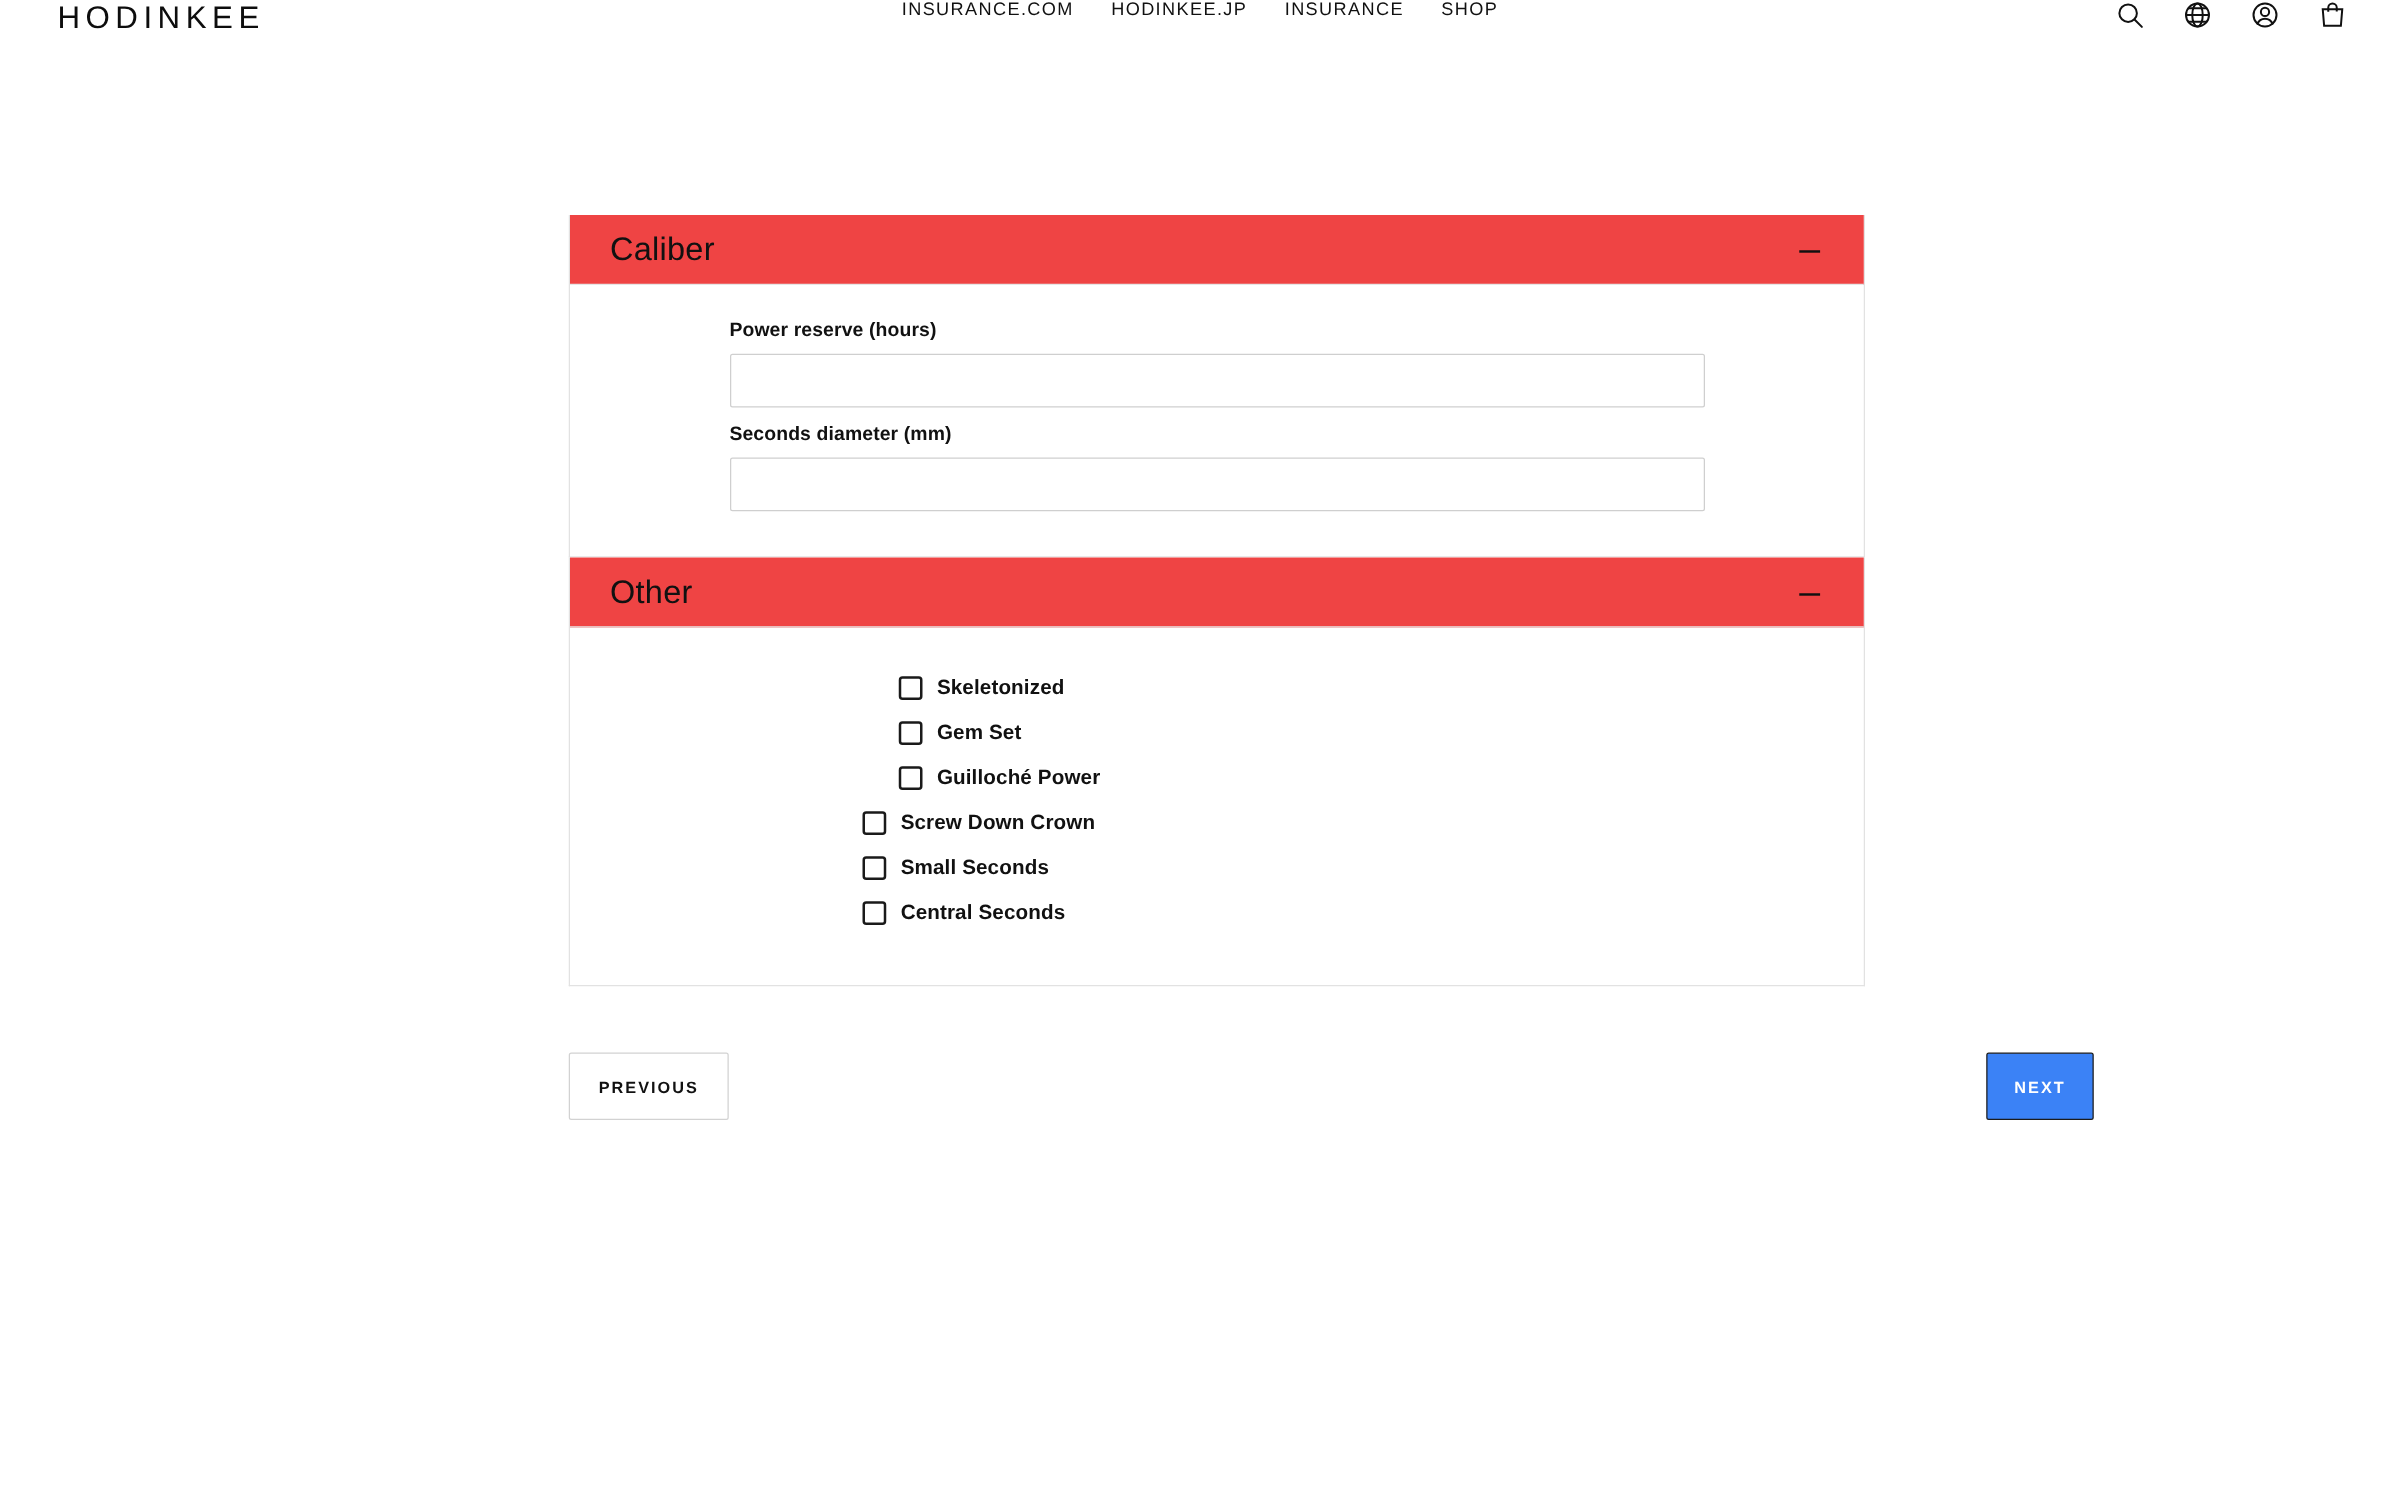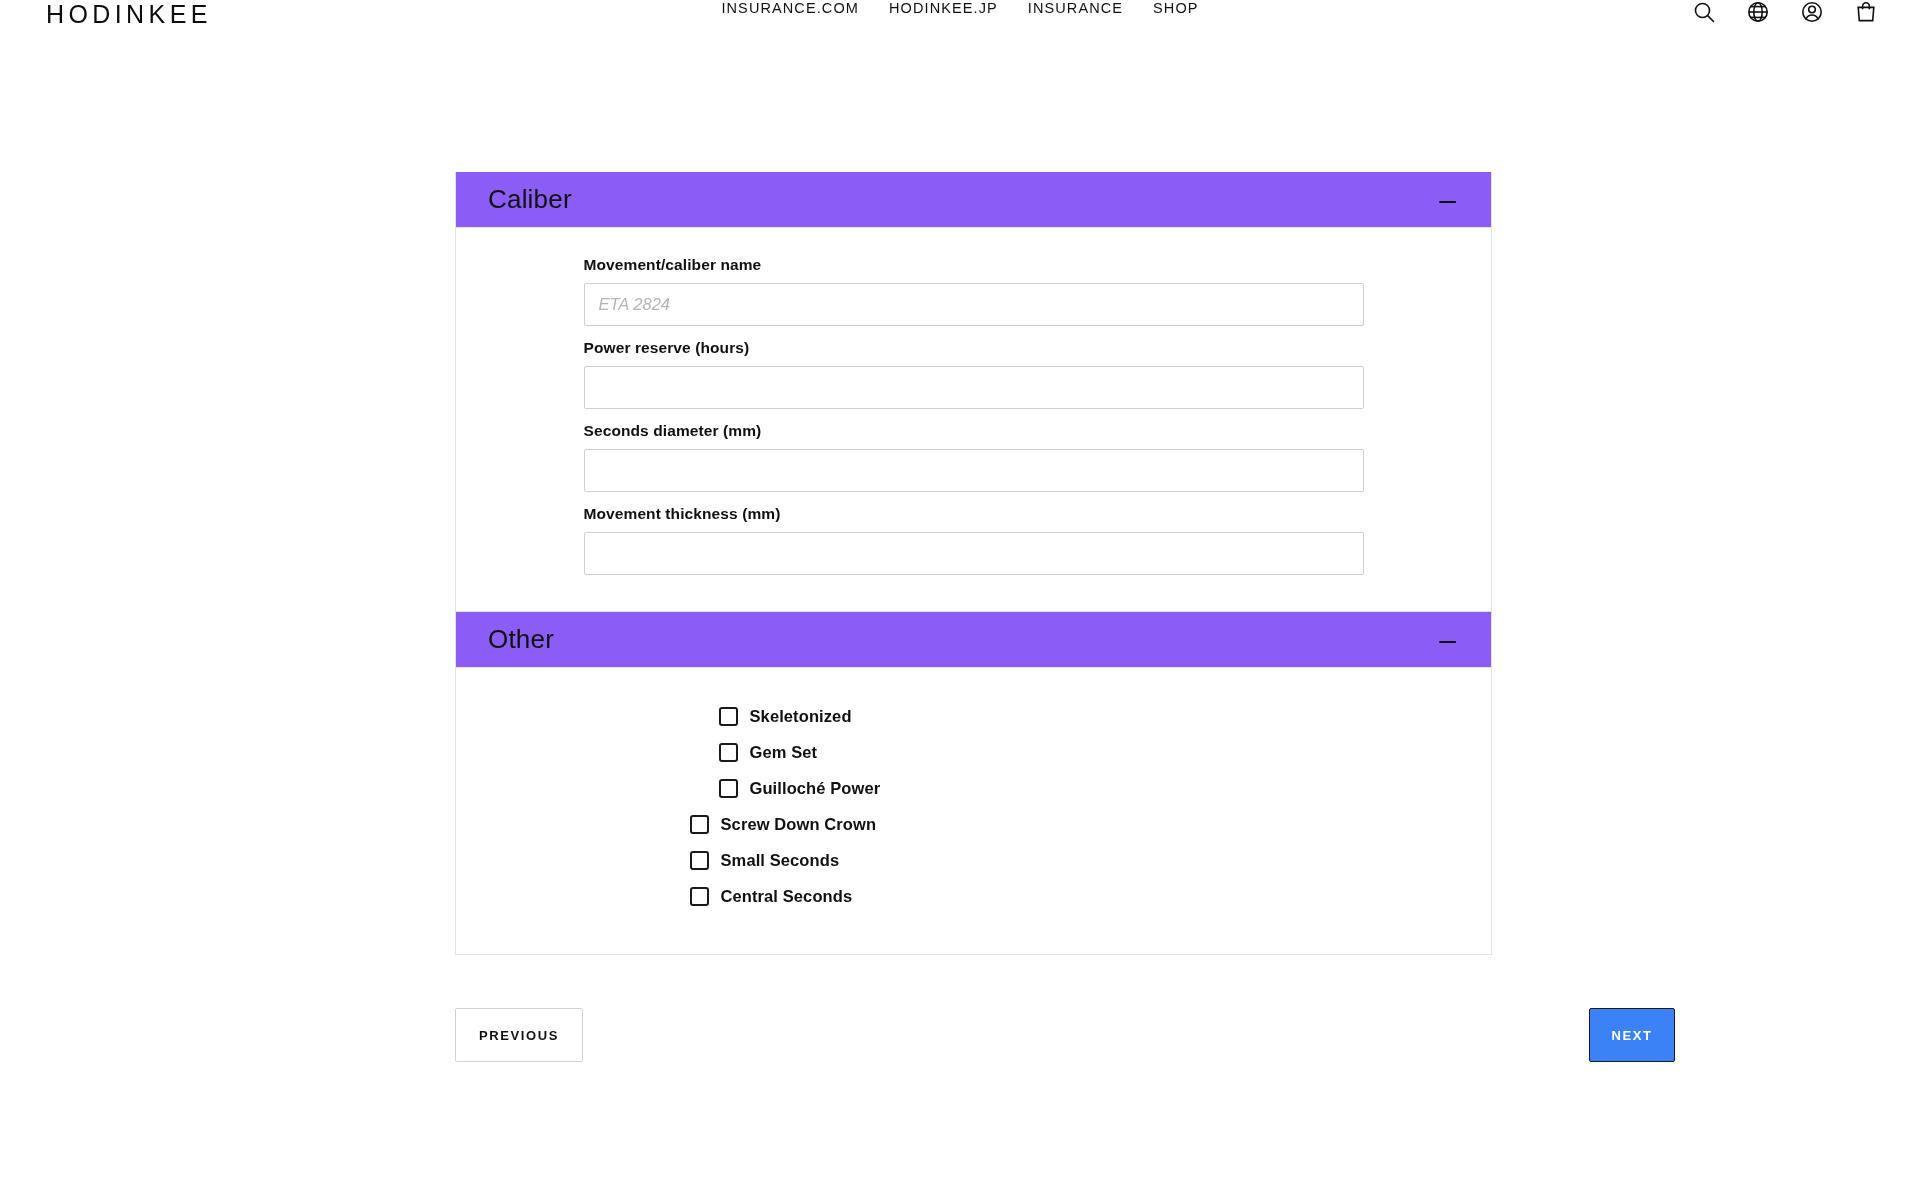--- a/index.html
+++ b/index.html
@@ -65,21 +65,21 @@
     left: 455px;
     top: 86px;
     width: 1037px;
   }
   .card {
     border: 1px solid #e2e2e2;
     border-top: none;
     background: #fff;
   }
   .section-head {
-    background: #8b5cf6;
+    background: #ef4444;
     height: 56px;
     display: flex;
     align-items: center;
     justify-content: space-between;
     padding: 0 35px 0 32px;
     border-bottom: 1px solid #e6e6e6;
     cursor: pointer;
   }
   .section-head h2 {
     margin: 0;
@@ -240,39 +240,31 @@
 <div class="page">
   <div class="form-wrap">
 
     <div class="card">
       <div class="section-head">
         <h2>Caliber</h2>
         <span class="toggle">–</span>
       </div>
       <div class="section-body">
 
-        <div class="field">
-          <label>Movement/caliber name</label>
-          <input type="text" placeholder="ETA 2824" style="">
-        </div>
 
         <div class="field">
           <label>Power reserve (hours)</label>
           <input type="text" placeholder="" style="">
         </div>
 
         <div class="field">
           <label>Seconds diameter (mm)</label>
           <input type="text" placeholder="" style="">
         </div>
 
-        <div class="field">
-          <label>Movement thickness (mm)</label>
-          <input type="text" placeholder="" style="">
-        </div>
 
       </div>
     </div>
 
     <div class="card">
       <div class="section-head">
         <h2>Other</h2>
         <span class="toggle">–</span>
       </div>
       <div class="section-body">

